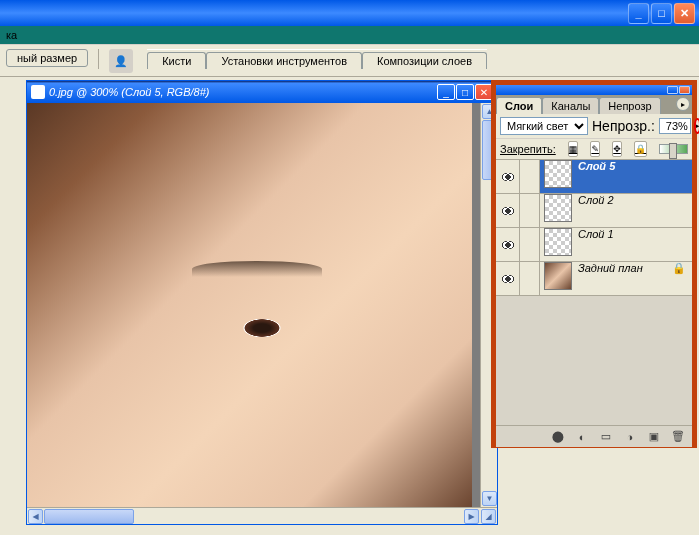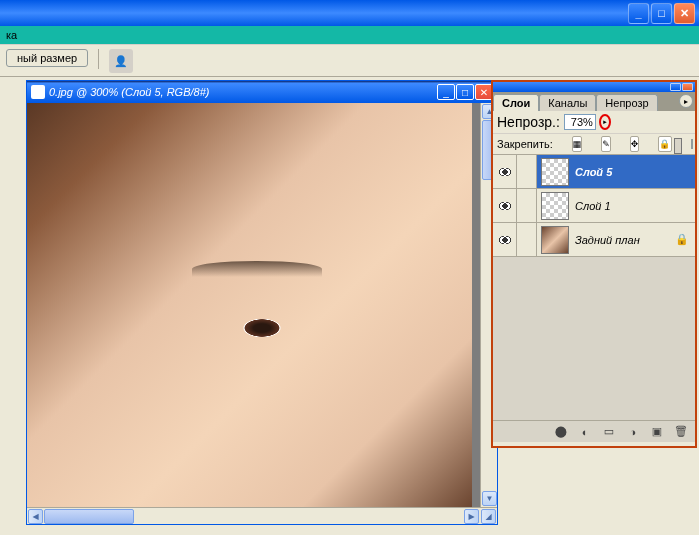--- a/index.html
+++ b/index.html
@@ -4,21 +4,21 @@
   <style>
     * { margin: 0; padding: 0; box-sizing: border-box; font-family: Tahoma, sans-serif; font-size: 11px; }
     body { width: 699px; height: 535px; background: #ece9d8; overflow: hidden; position: relative; }
     
     .title-bar { background: linear-gradient(to bottom, #0058e6, #3d8aff, #0058e6); height: 26px; display: flex; justify-content: flex-end; align-items: center; padding: 0 4px; }
     .window-btns { display: flex; gap: 2px; }
     .win-btn { width: 21px; height: 21px; border-radius: 3px; display: flex; align-items: center; justify-content: center; color: white; font-weight: bold; cursor: pointer; border: 1px solid rgba(255,255,255,0.4); }
     .win-btn.min, .win-btn.max { background: linear-gradient(to bottom, #3d8aff, #0058e6); }
     .win-btn.close { background: linear-gradient(to bottom, #ff8a5c, #e25d30); }
     
-    .menu-bar { background: #14b8a6; padding: 3px 6px; border-bottom: 1px solid #d4d0c8; }
+    .menu-bar { background: #0f766e; padding: 3px 6px; border-bottom: 1px solid #d4d0c8; }
     
     .toolbar { background: #ece9d8; padding: 4px 6px; display: flex; align-items: flex-start; gap: 10px; border-bottom: 1px solid #aca899; height: 32px; }
     .tb-btn { background: #ece9d8; border: 1px solid #919b9c; border-radius: 3px; padding: 2px 10px; cursor: pointer; }
     .tb-separator { width: 1px; height: 20px; background: #aca899; }
     .stamp-icon { width: 24px; height: 24px; background: #d4d0c8; border-radius: 3px; display:flex; align-items:center; justify-content:center; }
     
     .tabs-bar { display: flex; background: #9c9a9c; border-top: 1px solid #fff; }
     .tab { background: #ece9d8; border: 1px solid #919b9c; border-bottom: none; padding: 2px 14px; margin-top: 2px; border-radius: 3px 3px 0 0; cursor: pointer; }
     
     .doc-window { position: absolute; left: 26px; top: 80px; width: 472px; height: 445px; border: 1px solid #0058e6; background: #ece9d8; }
@@ -35,43 +35,43 @@
     .img-placeholder::before { content:''; position:absolute; left:46%; top:52%; width:60px; height:30px; background: radial-gradient(ellipse, #2a1810 20%, #5a3020 40%, #fff 42%, transparent 45%); border-radius:50%; }
     .img-placeholder::after { content:''; position:absolute; left:37%; top:39%; width:130px; height:16px; background: linear-gradient(to bottom, #6b5545, transparent); border-radius:50% 50% 0 0; }
     .vscroll { position: absolute; right: 0; top: 0; width: 17px; height: 100%; background: #ece9d8; border-left: 1px solid #aca899; }
     .vscroll-thumb { position: absolute; top: 17px; width: 15px; left: 1px; height: 60px; background: linear-gradient(to right, #c8d8f8, #9ebaf0); border: 1px solid #7ba2e8; border-radius: 2px; }
     .vscroll-btn { position: absolute; width: 15px; height: 15px; left: 1px; background: linear-gradient(to bottom, #dce8fa, #bdd4f6); border: 1px solid #7ba2e8; border-radius: 2px; display:flex; align-items:center; justify-content:center; font-size:8px; color:#4a6da7; }
     
     .hscroll { height: 17px; background: #ece9d8; border-top: 1px solid #aca899; position: relative; }
     .hscroll-thumb { position: absolute; left: 17px; height: 15px; top: 1px; width: 90px; background: linear-gradient(to bottom, #c8d8f8, #9ebaf0); border: 1px solid #7ba2e8; border-radius: 2px; }
     .hscroll-btn { position: absolute; height: 15px; width: 15px; top: 1px; background: linear-gradient(to right, #dce8fa, #bdd4f6); border: 1px solid #7ba2e8; border-radius: 2px; display:flex; align-items:center; justify-content:center; font-size:8px; color:#4a6da7; }
     
-    .layers-panel { position: absolute; right: 2px; top: 80px; width: 206px; height: 368px; background: #ece9d8; border: 2px solid #c2410c; }
+    .layers-panel { position: absolute; right: 2px; top: 80px; width: 206px; height: 368px; background: #ece9d8; border: 5px solid #c2410c; }
     .layers-title-bar { background: linear-gradient(to bottom, #3d8aff, #0058e6); height: 10px; display: flex; justify-content: flex-end; align-items: center; padding: 0 2px; gap:1px; }
     .layers-title-btn { width: 11px; height: 8px; background: linear-gradient(to bottom, #3d8aff, #0058e6); border:1px solid #b8d0f8; border-radius:1px; }
     .layers-title-btn.close { background: linear-gradient(to bottom, #ff8a5c, #e25d30); }
     
     .layers-tabs { display: flex; background: #9c9a8c; padding-top: 2px; position: relative; }
     .layers-tab { padding: 2px 8px; border: 1px solid #919b9c; border-bottom: none; border-radius: 3px 3px 0 0; cursor: pointer; background: #d8d4c8; }
     .layers-tab.active { background: #ece9d8; font-weight: bold; }
     .layers-menu-btn { position: absolute; right: 2px; top: 2px; width: 14px; height: 14px; border: 1px solid #919b9c; border-radius: 50%; background: #ece9d8; cursor: pointer; display:flex; align-items:center; justify-content:center; font-size:8px; }
     
     .layers-opts { padding: 3px 4px; display: flex; align-items: center; gap: 4px; background: #ece9d8; border-bottom: 1px solid #d4d0c8; }
     .blend-select { flex: 1; border: 1px solid #7b9ebd; background: white; padding: 1px 2px; height: 18px; }
     .opacity-label { font-size: 14px; }
     .opacity-input { width: 32px; border: 1px solid #7b9ebd; background: white; padding: 1px 2px; height: 16px; text-align: right; }
     .opacity-arrow { width: 12px; height: 16px; border: 2px solid #e60000; border-radius: 50%; background: #ece9d8; cursor: pointer; display:flex; align-items:center; justify-content:center; font-size:7px; margin-left:-1px; }
     
-    .lock-row { padding: 2px 4px; display: flex; align-items: center; gap: 19px; background: #ece9d8; border-bottom: 1px solid #aca899; font-size: 10px; }
+    .lock-row { padding: 2px 4px; display: flex; align-items: center; gap: 12px; background: #ece9d8; border-bottom: 1px solid #aca899; font-size: 10px; text-decoration: underline; }
     .lock-icon { width: 16px; height: 16px; border: 1px solid #aca899; background: #fff; border-radius: 2px; cursor: pointer; display:flex; align-items:center; justify-content:center; font-size:9px; }
     .fill-slider { width: 50px; height: 10px; background: linear-gradient(to right, #fff, #58a858); border: 1px solid #919b9c; margin-left: auto; position:relative; }
     .fill-slider::after { content:''; position:absolute; right:10px; top:-2px; width:6px; height:14px; background:#d8d4c8; border:1px solid #777; }
     
     .layer-list { background: #d8d4c8; height: 265px; overflow-y: auto; }
-    .layer-row { display: flex; align-items: center; height: 34px; border-bottom: 1px solid #aca899; background: #ece9d8; }
+    .layer-row { display: flex; align-items: flex-start; height: 34px; border-bottom: 1px solid #aca899; background: #ece9d8; }
     .layer-row.selected { background: #316ac5; }
     .layer-row.selected .layer-name { color: white; font-weight: bold; }
     .eye-col { width: 24px; height: 100%; display: flex; align-items: center; justify-content: center; border-right: 1px solid #aca899; cursor: pointer; background:#ece9d8; }
     .eye-icon { width: 14px; height: 10px; background: radial-gradient(circle, #333 30%, transparent 32%), radial-gradient(ellipse, #fff 50%, #333 52%, #333 60%, transparent 62%); border-radius: 50%; }
     .link-col { width: 20px; height: 100%; border-right: 1px solid #aca899; background:#ece9d8; }
     .layer-thumb { width: 28px; height: 28px; margin: 0 4px; border: 1px solid #777; background-image: repeating-conic-gradient(#ccc 0% 25%, #fff 0% 50%); background-size: 8px 8px; }
     .layer-thumb.bg-img { background: linear-gradient(135deg, #6b4530, #e8c4a8, #6b4530); }
     .layer-name { flex: 1; padding-left: 2px; font-style: italic; }
     .lock-indicator { width: 14px; margin-right: 6px; color: #666; }
     
@@ -90,20 +90,25 @@
 </div>
 
 <div class="menu-bar">
   <span>ка</span>
 </div>
 
 <div class="toolbar">
   <button class="tb-btn">ный размер</button>
   <div class="tb-separator"></div>
   <div class="stamp-icon">👤</div>
+  <div class="tabs-bar" style="margin-left:4px; background:transparent;">
+    <div class="tab">Кисти</div>
+    <div class="tab">Установки инструментов</div>
+    <div class="tab">Композиции слоев</div>
+  </div>
 </div>
 
 <div class="doc-window">
   <div class="doc-title">
     <div class="doc-title-icon"></div>
     <span class="doc-title-text">0.jpg @ 300% (Слой 5, RGB/8#)</span>
     <div class="doc-btns">
       <div class="doc-btn min">_</div>
       <div class="doc-btn max">□</div>
       <div class="doc-btn close">✕</div>
@@ -130,40 +135,51 @@
     <div class="layers-title-btn"></div>
     <div class="layers-title-btn close"></div>
   </div>
   <div class="layers-tabs">
     <div class="layers-tab active">Слои</div>
     <div class="layers-tab">Каналы</div>
     <div class="layers-tab">Непрозр</div>
     <div class="layers-menu-btn">▸</div>
   </div>
   <div class="layers-opts">
+    <select class="blend-select">
+      <option>Мягкий свет</option>
+    </select>
     <span class="opacity-label">Непрозр.:</span>
     <input class="opacity-input" value="73%" style="">
     <div class="opacity-arrow">▸</div>
   </div>
   <div class="lock-row">
     <span>Закрепить:</span>
     <div class="lock-icon">▦</div>
     <div class="lock-icon">✎</div>
     <div class="lock-icon">✥</div>
     <div class="lock-icon">🔒</div>
     <div class="fill-slider"></div>
   </div>
   <div class="layer-list" id="layer-list">
       <div class="layer-row selected">
         <div class="eye-col">
           <div class="eye-icon"></div>
         </div>
         <div class="link-col"></div>
         <div class="layer-thumb"></div>
         <span class="layer-name">Слой 5</span>
+      </div>
+      <div class="layer-row">
+        <div class="eye-col">
+          <div class="eye-icon"></div>
+        </div>
+        <div class="link-col"></div>
+        <div class="layer-thumb"></div>
+        <span class="layer-name">Слой 2</span>
       </div>
       <div class="layer-row">
         <div class="eye-col">
           <div class="eye-icon"></div>
         </div>
         <div class="link-col"></div>
         <div class="layer-thumb"></div>
         <span class="layer-name">Слой 1</span>
       </div>
       <div class="layer-row">

